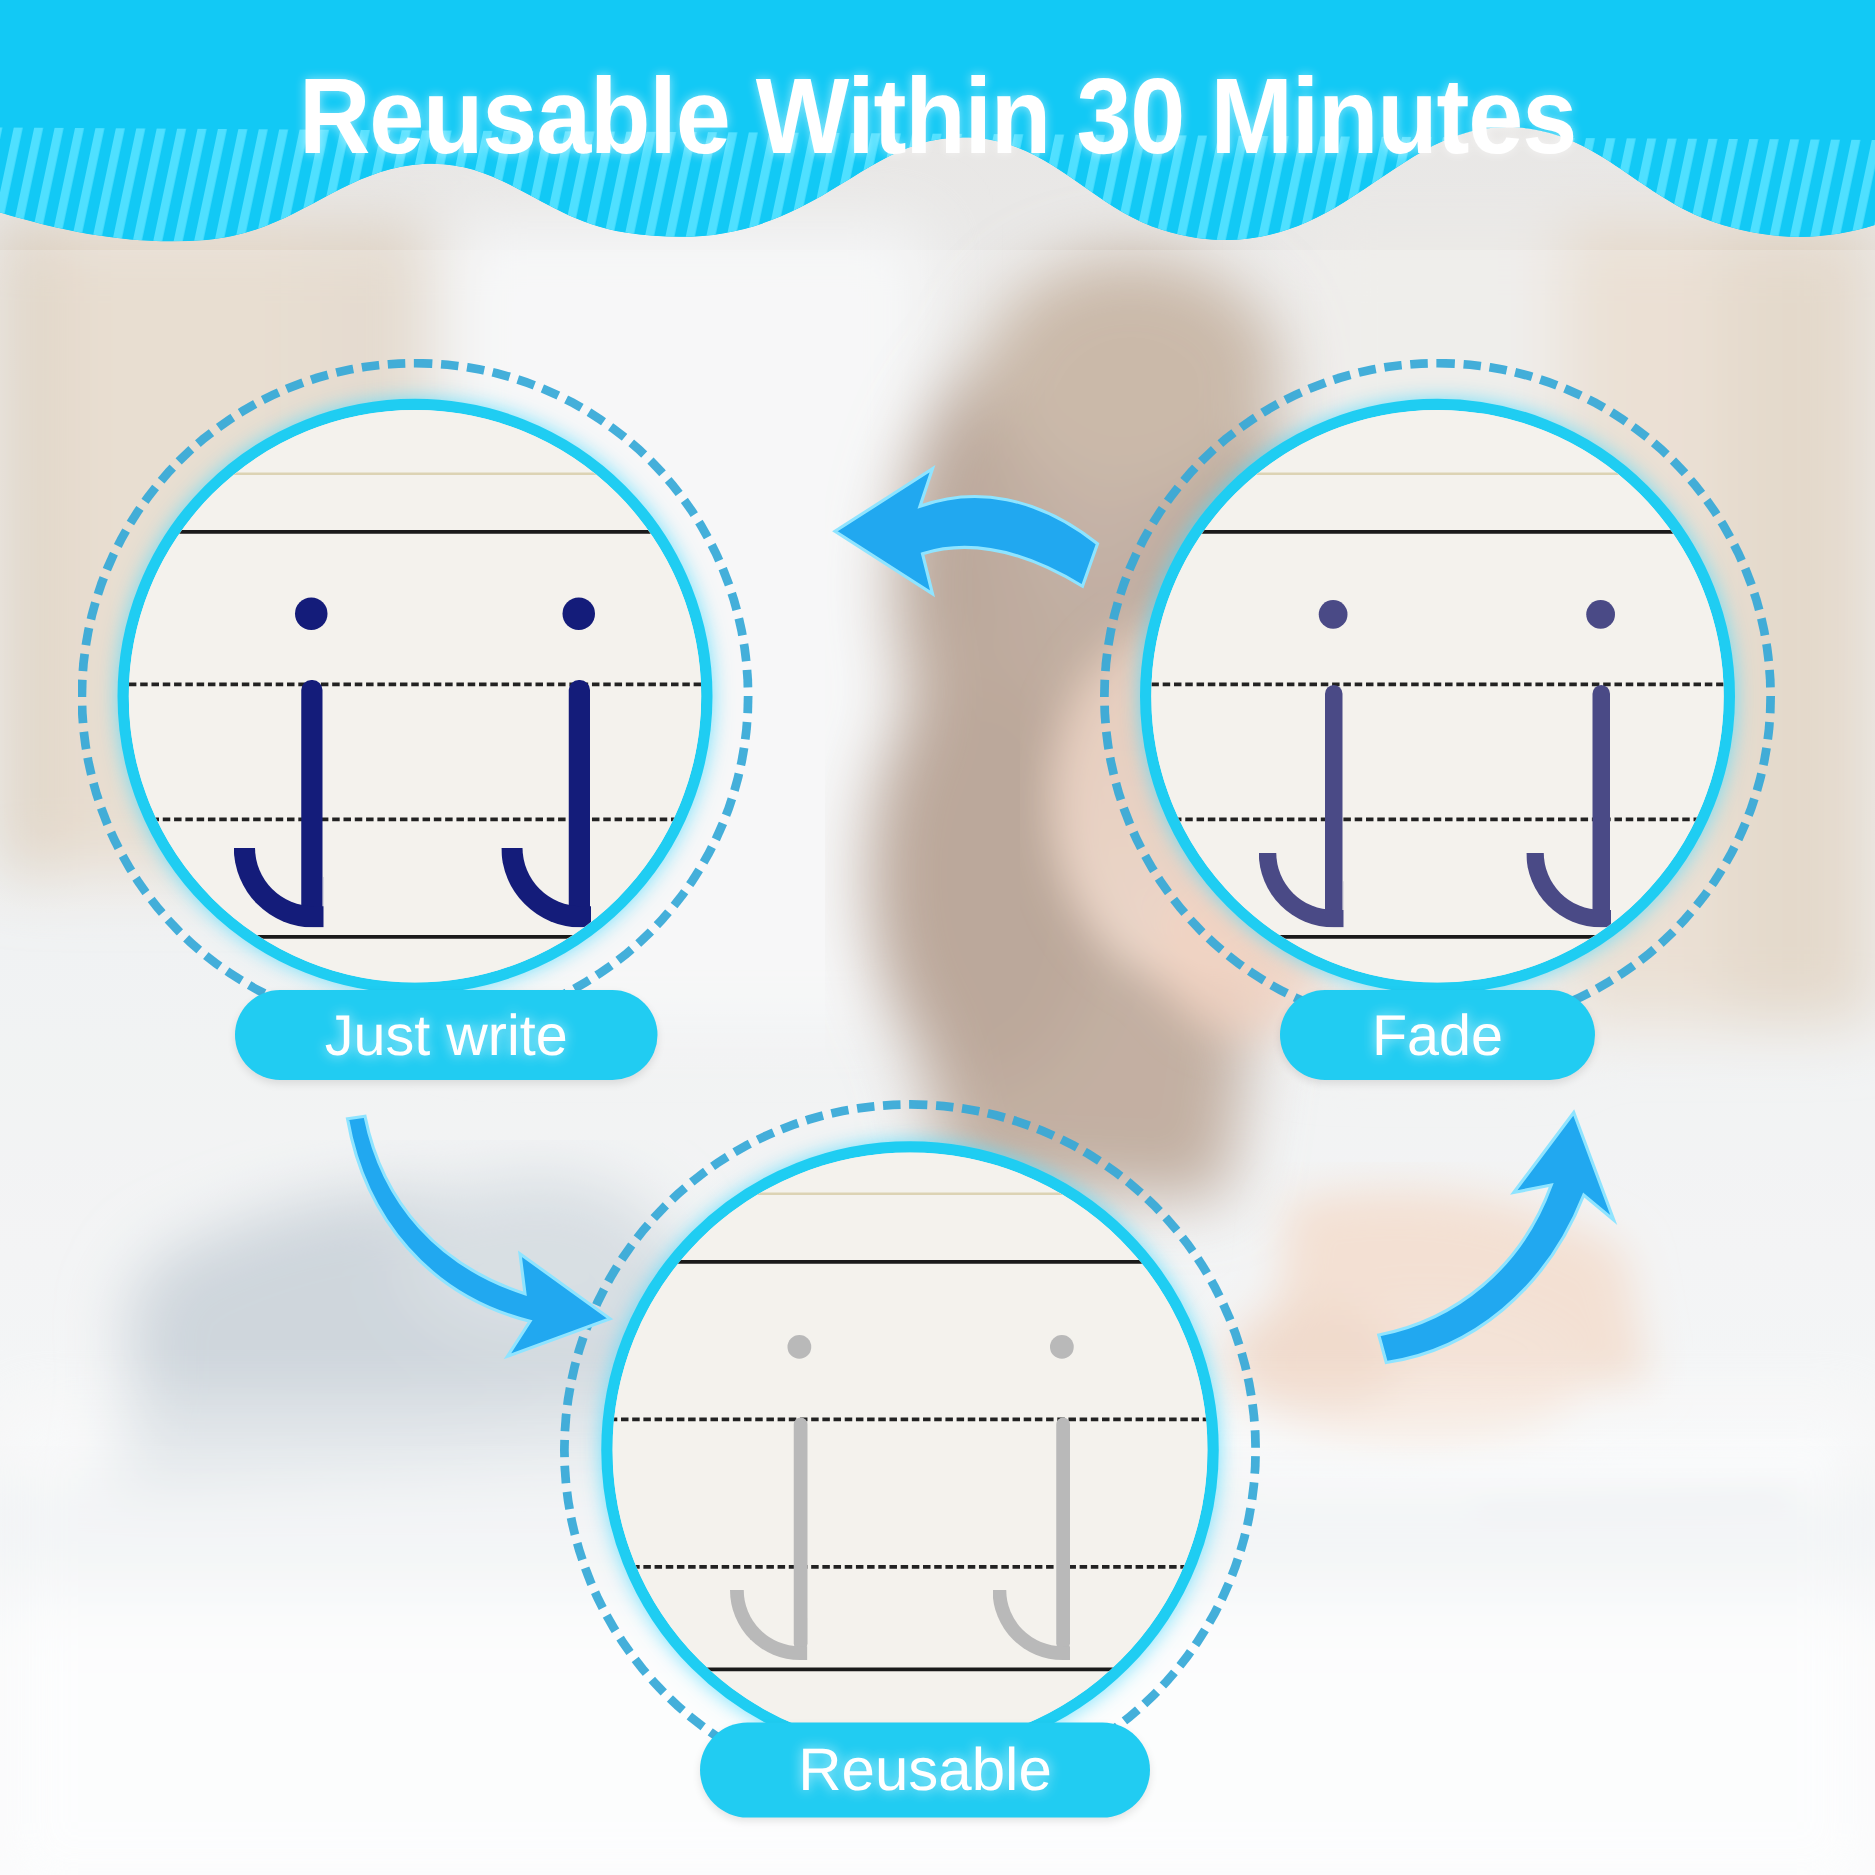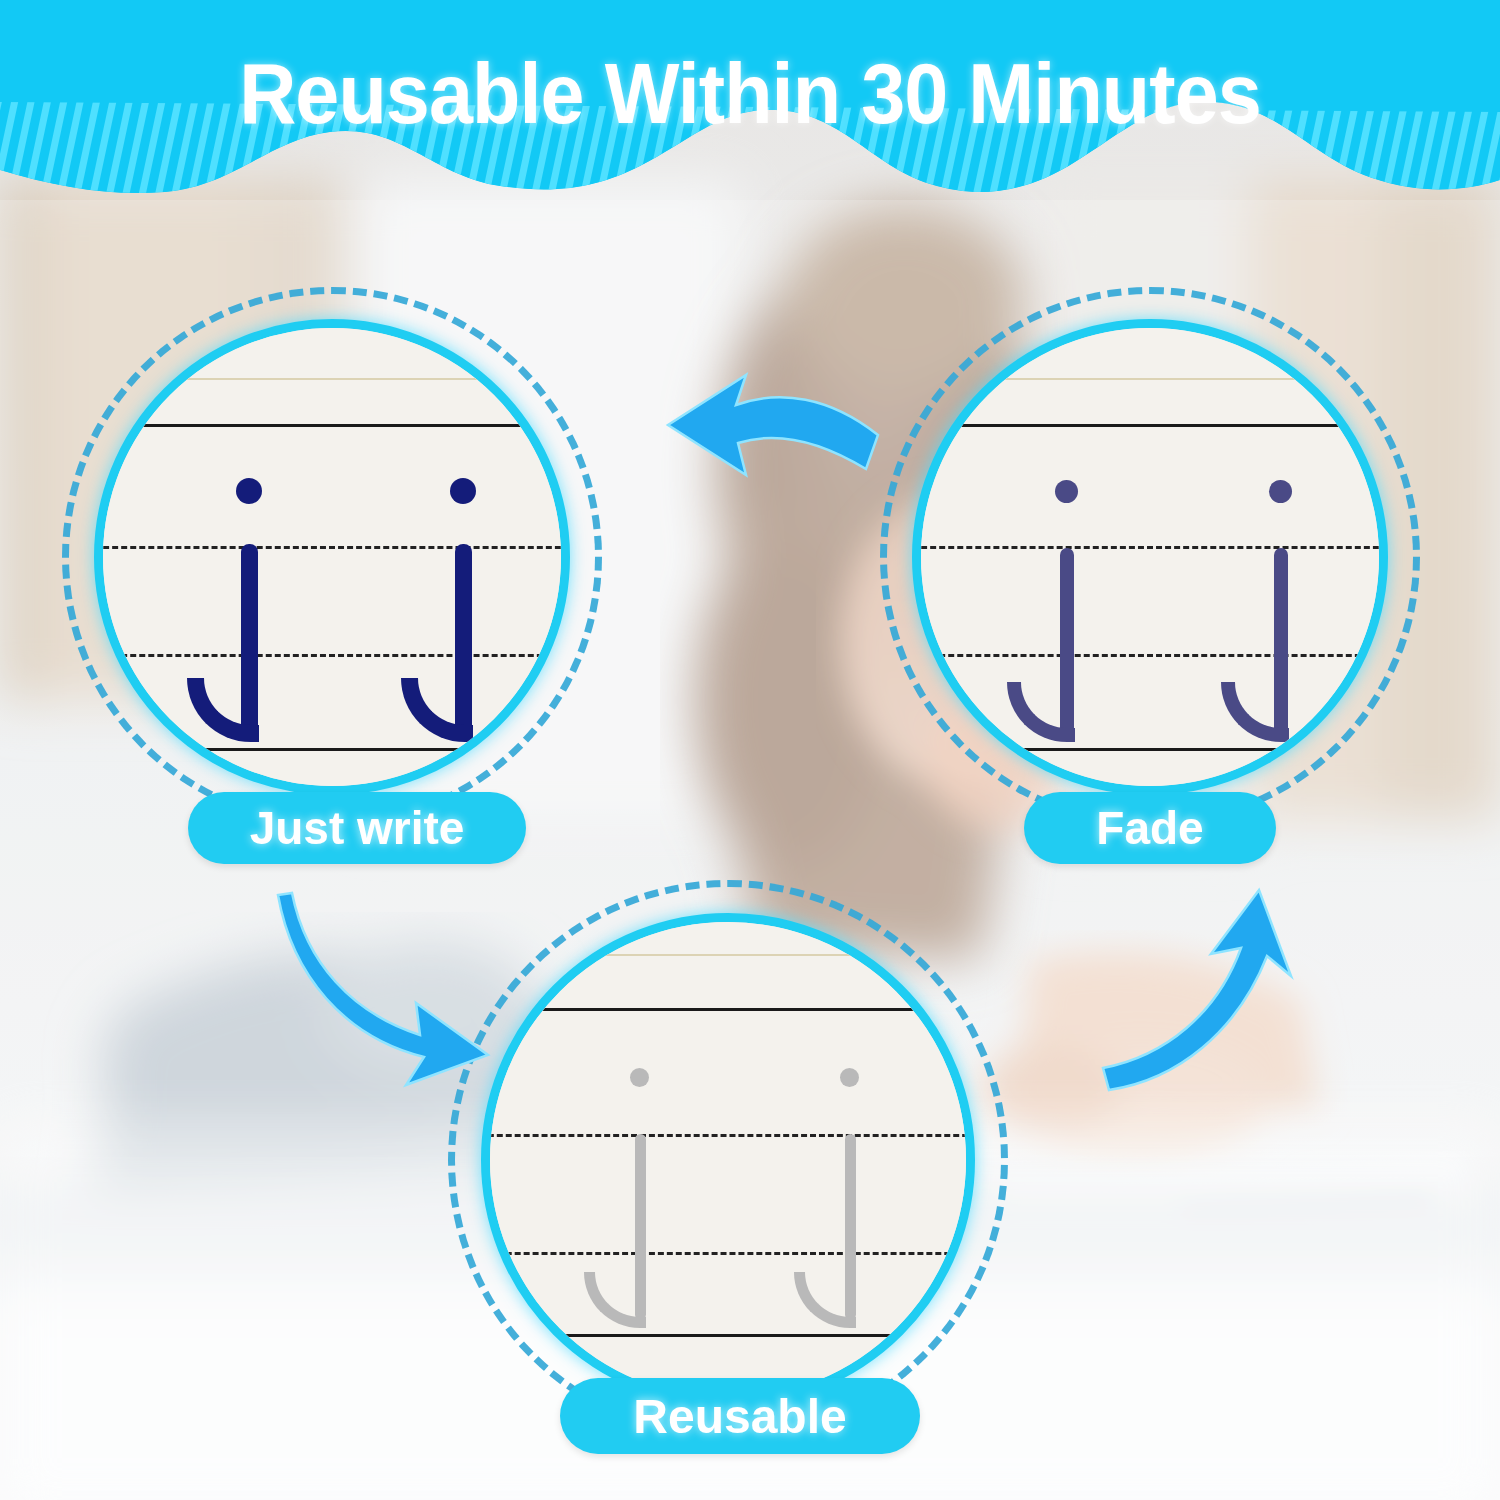--- a/index.html
+++ b/index.html
@@ -80,21 +80,21 @@
   .stroke-order{ position:absolute; }
   .so-bar{ position:absolute; background:#161616; }
   .so-num{ position:absolute; font-size:17px; color:#161616; font-family:"Liberation Serif", serif; }
 
   
   .pill{
     position:absolute; z-index:60;
     background:#21ccf2;
     border-radius:999px;
     color:#ffffff;
-    font-weight:bold;
+    font-weight:normal;
     display:flex; align-items:center; justify-content:center;
     text-shadow:0 0 10px rgba(255,255,255,.75);
     box-shadow:0 3px 7px rgba(0,0,0,.10);
     white-space:nowrap;
   }
 
   
   .arrow{ position:absolute; z-index:50; }
 </style>
 </head>

